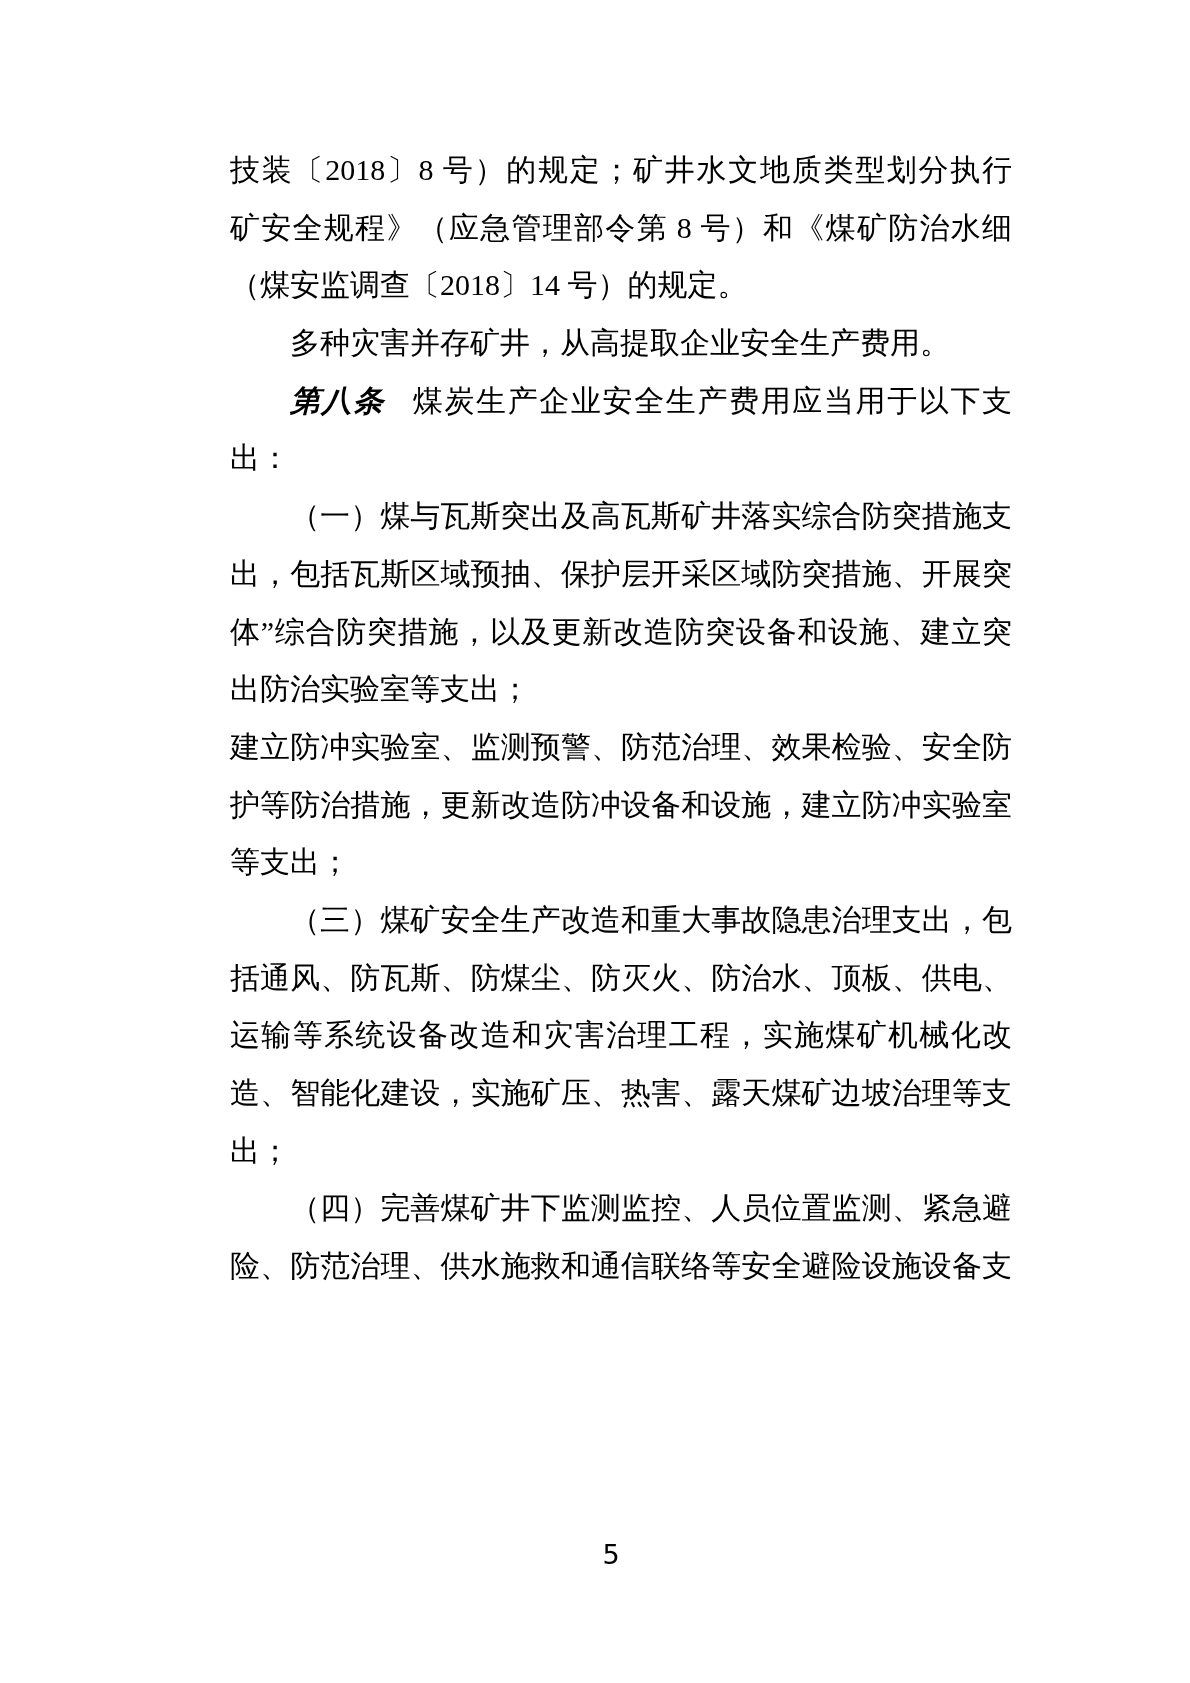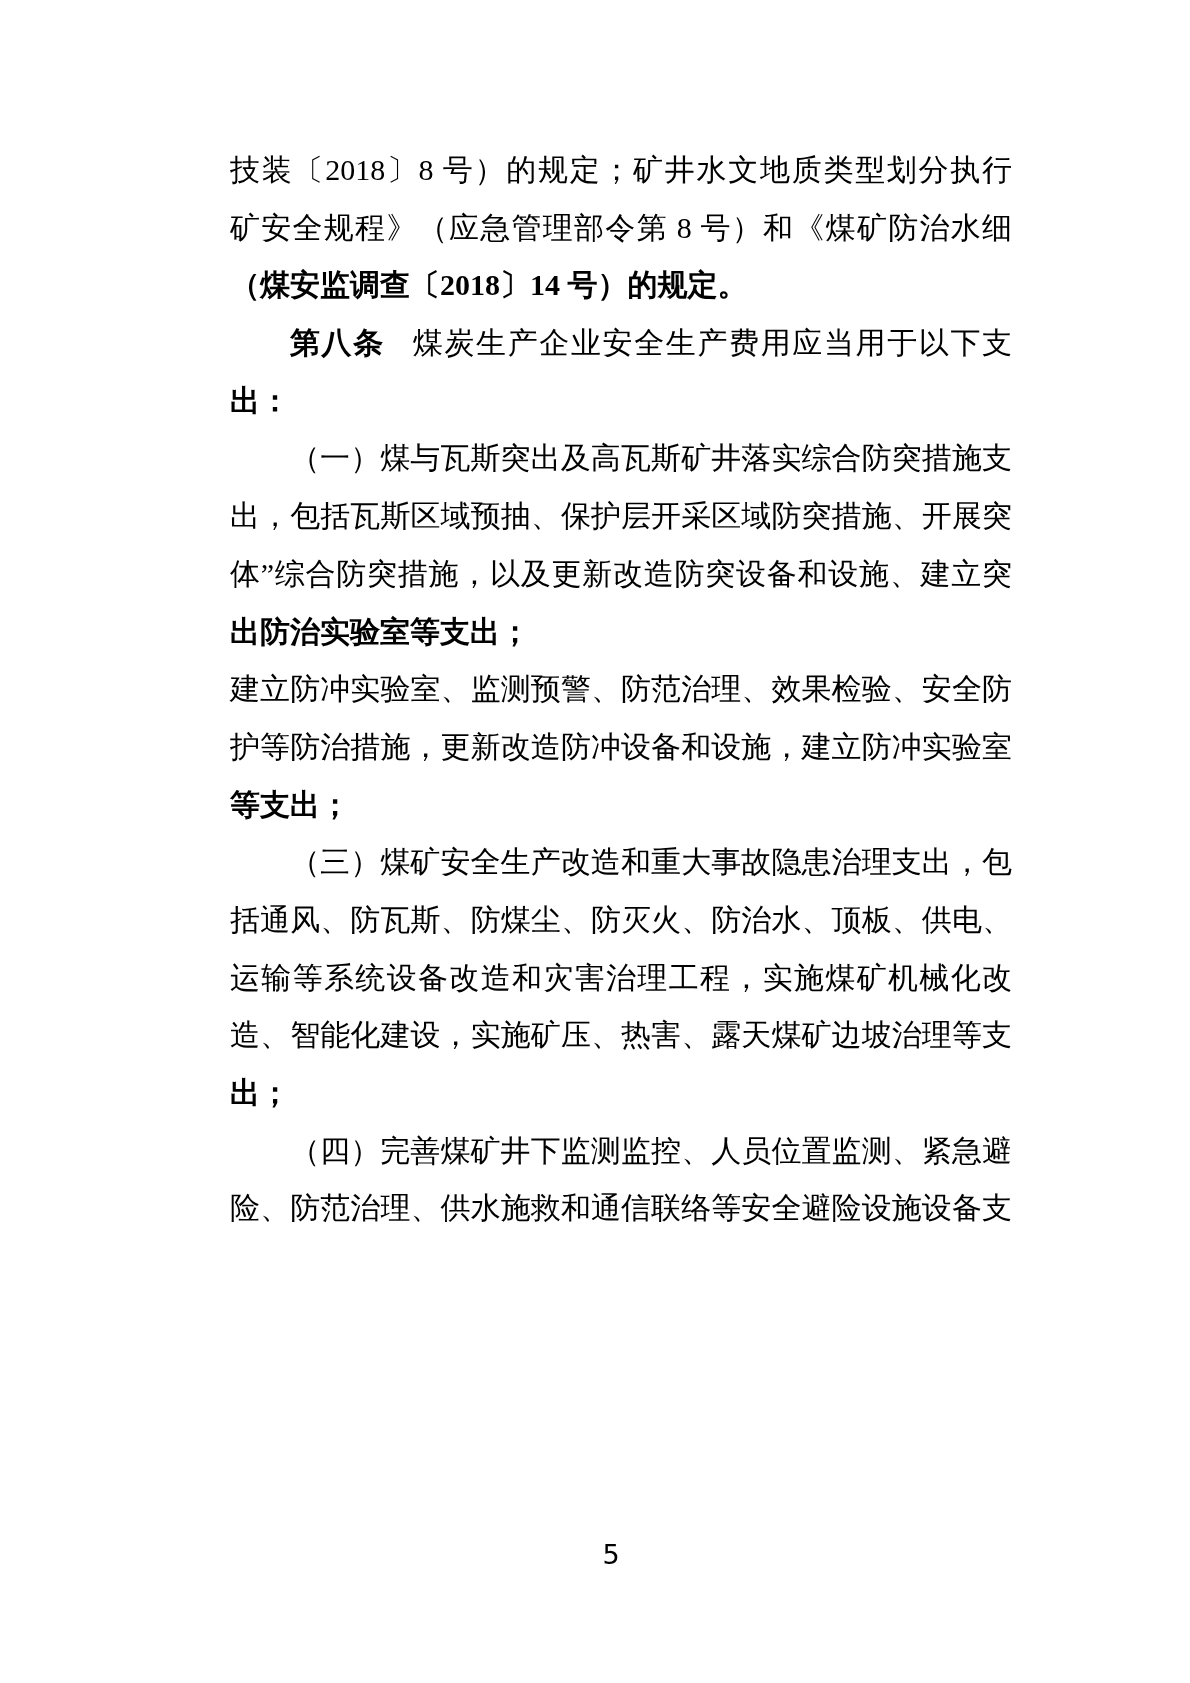--- a/index.html
+++ b/index.html
@@ -32,28 +32,28 @@
     height: 57.7px;
     overflow: hidden;
     text-align: justify;
     text-align-last: justify;
     letter-spacing: 0;
     white-space: normal;
   }
   .line.end {
     text-align: right;
     text-align-last: left;
-    font-weight: bold;
   }
   .line.indent {
     text-indent: 2em;
   }
   .lead {
     font-weight: 700;
     margin-right: 12px;
+    font-style: italic;
   }
   .page-footer {
     position: absolute;
     left: 0;
     top: 1540px;
     width: 1190px;
     text-align: center;
   }
   .page-num {
     font-family: "DejaVu Sans", "Liberation Sans", sans-serif;
@@ -72,20 +72,23 @@
   </div>
 
   <div class="line">
     <span class="txt">矿安全规程》（应急管理部令第 8 号）和《煤矿防治水细则》</span>
   </div>
 
   <div class="line end">
     <span class="txt">（煤安监调查〔2018〕14 号）的规定。</span>
   </div>
 
+  <div class="line indent end">
+    <span class="txt">多种灾害并存矿井，从高提取企业安全生产费用。</span>
+  </div>
 
   <div class="line indent">
     <span class="lead">第八条</span><span class="txt">煤炭生产企业安全生产费用应当用于以下支</span>
   </div>
 
   <div class="line end">
     <span class="txt">出：</span>
   </div>
 
   <div class="line indent">

